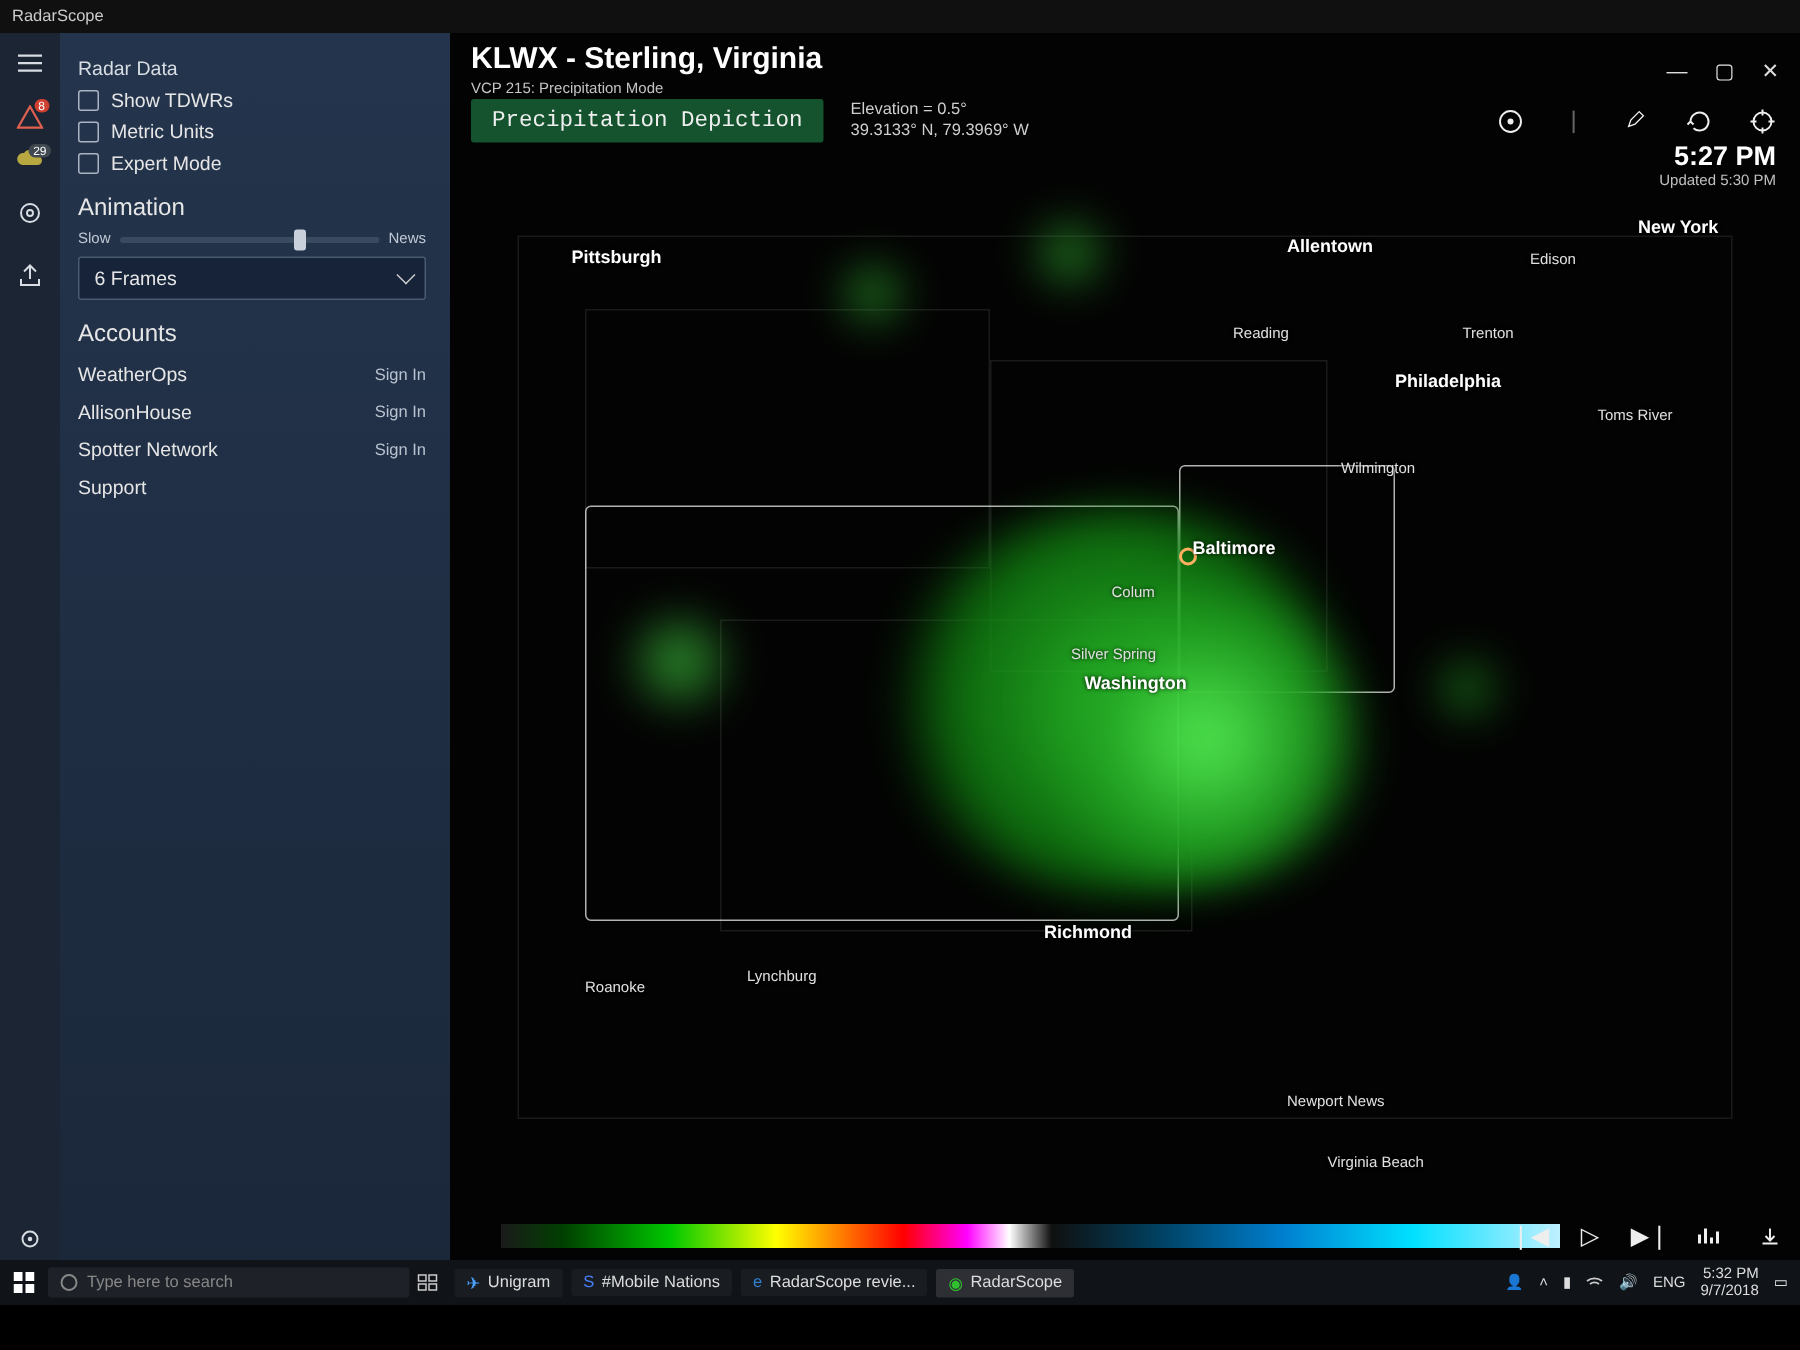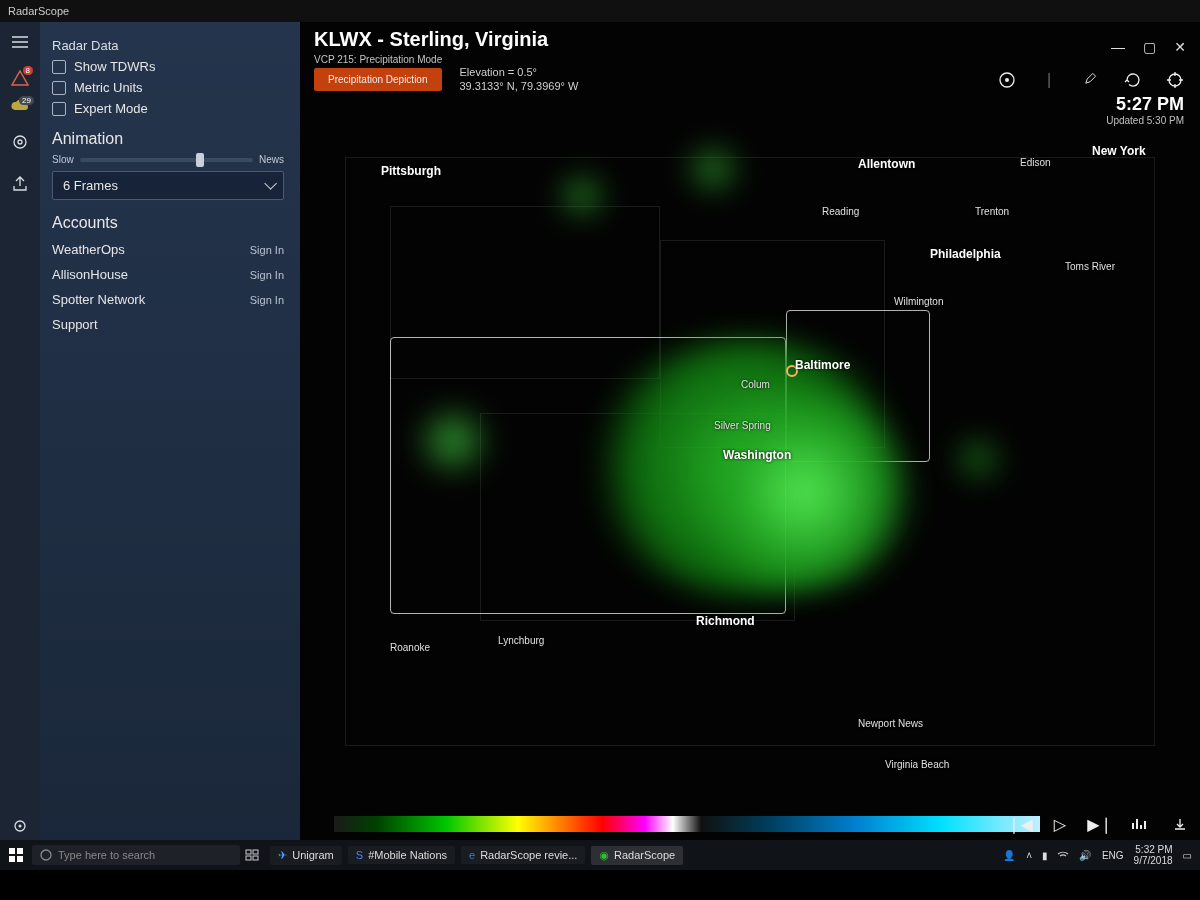--- a/index.html
+++ b/index.html
@@ -23,42 +23,42 @@
   .slider { flex: 1; height: 4px; background: #3a4a60; border-radius: 2px; position: relative; }
   .slider-thumb { position: absolute; right: 28%; top: -5px; width: 8px; height: 14px; background: #c8d0dc; border-radius: 2px; }
   .account-row { display: flex; justify-content: space-between; align-items: center; margin: 10px 0; font-size: 13px; }
   .signin { font-size: 11px; color: #b8c2d0; }
   .content { flex: 1; position: relative; background: #030303; }
   .toprow { position: absolute; top: 0; left: 0; right: 0; padding: 6px 14px 4px 14px; display: flex; align-items: center; }
   .station-title { font-size: 20px; font-weight: 600; color: #fff; }
   .station-sub { font-size: 10px; color: #c4c4c4; margin-top: 3px; }
   .winbtns { margin-left: auto; display: flex; gap: 18px; align-items: center; color: #ddd; font-size: 14px; }
   .secondrow { position: absolute; top: 44px; left: 0; right: 0; padding: 0 14px; display: flex; align-items: center; gap: 18px; }
-  .pill { background: #c2410c; padding: 6px 14px; border-radius: 2px; font-size: 10px; color: #eee; }
+  .pill { background: #14532d; padding: 6px 14px; border-radius: 2px; font-size: 15px; color: #eee; font-family: Liberation Mono, monospace; }
   .coord { font-size: 11px; color: #cfcfcf; line-height: 1.25; }
   .toolbtns { margin-left: auto; display: flex; gap: 20px; align-items: center; color: #e6e6e6; }
   .toolbtns span { width: 22px; height: 22px; display: flex; align-items: center; justify-content: center; }
   .clock { position: absolute; top: 72px; right: 16px; text-align: right; }
   .clock .t { font-size: 18px; font-weight: 600; color: #fff; }
   .clock .u { font-size: 10px; color: #c0c0c0; }
   .map { position: absolute; top: 80px; bottom: 46px; left: 0; right: 0; }
   .city { position: absolute; color: #fff; font-size: 12px; font-weight: 600; text-shadow: 0 0 3px #000; white-space: nowrap; }
-  .city.small { font-size: 10px; font-weight: 500; color: #e0e0e0; }
+  .city.small { font-size: 10px; font-weight: 500; color: #e0e0e0; margin-top: 11px; }
   .radar-blob { position: absolute; border-radius: 50%; filter: blur(14px); opacity: 0.8; pointer-events: none; }
   .county { position: absolute; border: 0.5px solid rgba(200,200,200,0.12); }
   .statebox { position: absolute; border: 1.5px solid rgba(255,255,255,0.7); }
   .colorbar { position: absolute; bottom: 8px; left: 34px; right: 160px; height: 16px; background: linear-gradient(90deg,
       #1a1a1a 0%, #004000 6%, #00c800 16%, #ffff00 26%, #ff8000 32%, #ff0000 38%, #ff00ff 44%, #ffffff 48%,
       #101010 52%, #004060 62%, #0080d0 74%, #00e0ff 86%, #c0f0ff 100%);
   }
   .playback { position: absolute; bottom: 4px; right: 8px; display: flex; gap: 16px; align-items: center; color: #eee; font-size: 16px; }
   .playback span { width: 24px; height: 24px; display: flex; align-items: center; justify-content: center; }
   .taskbar { height: 30px; background: #101318; display: flex; align-items: center; font-size: 11px; color: #ddd; }
   .taskbar .start { width: 32px; display: flex; align-items: center; justify-content: center; }
-  .search { background: #1e2228; border-radius: 2px; padding: 4px 8px; width: 208px; display: flex; align-items: center; gap: 6px; color: #888; }
+  .search { background: #1e2228; border-radius: 2px; padding: 4px 8px; width: 241px; display: flex; align-items: center; gap: 6px; color: #888; }
   .taskitem { display: flex; align-items: center; gap: 5px; padding: 3px 8px; margin-left: 6px; background: rgba(255,255,255,0.04); border-radius: 2px; white-space: nowrap; }
   .tray { margin-left: auto; display: flex; gap: 10px; align-items: center; padding-right: 8px; font-size: 10px; }
   .chev::after { content: ""; width: 8px; height: 8px; border-right: 1.5px solid #ccc; border-bottom: 1.5px solid #ccc; display: inline-block; transform: rotate(45deg) translateY(-3px); }
   svg { display: block; }
 </style>
 </head>
 <body>
 
 <div class="app">
   <div class="titlebar">

